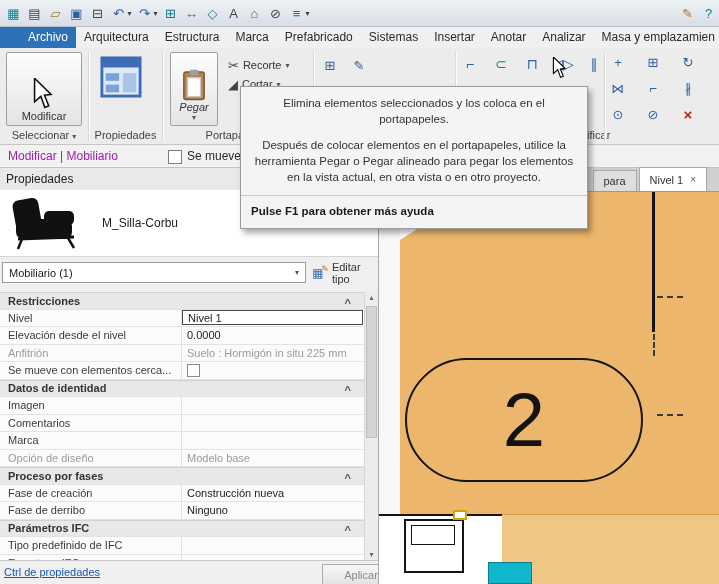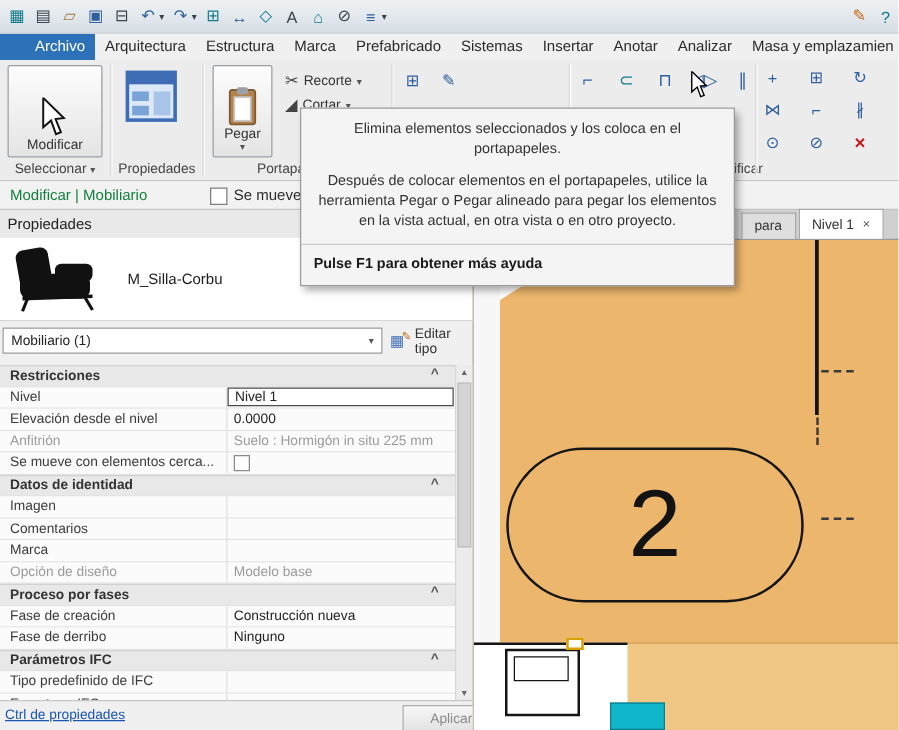--- a/index.html
+++ b/index.html
@@ -38,21 +38,21 @@
   .geo-row{position:absolute;left:460px;top:7px;display:flex;gap:11px;}
   .geo-row .tic{font-size:14px;}
   .clip-mini{position:absolute;left:320px;top:8px;display:flex;gap:9px;}
   #modgrid{position:absolute;left:608px;top:5px;display:grid;grid-template-columns:repeat(3,35px);row-gap:8px;}
   .tic{width:20px;height:18px;display:flex;align-items:center;justify-content:center;font-size:13px;}
   .tic.blue{color:#2f5f9e}.tic.teal{color:#147a8c}.tic.red{color:#c02020;font-weight:bold;font-size:15px;}
 
   
   #optionsbar{position:absolute;left:0;top:145px;width:719px;height:23px;background:#f2f2f2;
               border-bottom:1px solid #c4c4c4;box-sizing:border-box;display:flex;align-items:center;}
-  #ob-context{margin-left:8px;font-size:12px;color:#15803d;white-space:nowrap;}
+  #ob-context{margin-left:8px;font-size:12px;color:#a21caf;white-space:nowrap;}
   #ob-check{position:absolute;left:168px;top:5px;width:12px;height:12px;background:#fff;border:1px solid #7d7d7d;}
   #ob-checklabel{position:absolute;left:187px;top:4px;font-size:12px;color:#2b2b2b;white-space:nowrap;}
 
   
   #props{position:absolute;left:0;top:168px;width:379px;height:416px;background:#f0f0f0;
          border-right:1px solid #a8a8a8;box-sizing:border-box;overflow:hidden;}
   .p-header{position:absolute;left:0;top:0;right:0;height:22px;background:#e9e9e9;border-bottom:1px solid #cfcfcf;
             line-height:22px;padding-left:6px;font-size:12px;color:#222;}
   .p-preview{position:absolute;left:0;top:22px;right:0;height:66px;background:#fff;border-bottom:1px solid #d6d6d6;
              display:flex;align-items:center;}
@@ -60,21 +60,21 @@
   .p-family{margin-left:14px;font-size:12px;color:#1e1e1e;}
   .p-typesel{position:absolute;left:0;top:92px;right:16px;height:26px;}
   .combo{position:absolute;left:2px;top:2px;width:304px;height:21px;background:#fff;border:1px solid #9a9a9a;
          box-sizing:border-box;display:flex;align-items:center;padding:0 6px;font-size:11px;color:#222;}
   .combo .caret{margin-left:auto;}
   .edit-type{position:absolute;left:312px;top:2px;right:2px;height:21px;display:flex;align-items:center;gap:3px;font-size:11px;color:#333;}
   .et-ic{color:#3e6db5;font-size:12px;}
   .et-pencil{color:#c46a1a;font-size:9px;margin-left:-5px;margin-top:-7px;}
 
   #propgrid{position:absolute;left:0;top:124px;right:13px;height:268px;overflow:hidden;background:#f0f0f0;}
-  .prow{display:flex;align-items:flex-start;height:17.5px;box-sizing:border-box;background:#fbfbfb;
+  .prow{display:flex;align-items:flex-end;height:17.5px;box-sizing:border-box;background:#fbfbfb;
         border-bottom:1px solid #e3e3e3;font-size:11px;}
   .plabel{width:182px;padding-left:8px;box-sizing:border-box;color:#3c3c3c;border-right:1px solid #e0e0e0;
           white-space:nowrap;overflow:hidden;height:100%;display:flex;align-items:center;}
   .pvalue{flex:1;padding-left:5px;display:flex;align-items:center;gap:4px;height:100%;box-sizing:border-box;
           white-space:nowrap;overflow:hidden;color:#222;}
   .pchev{display:none;}
   .prow.section{background:#e8e8e8;border-top:1px solid #d2d2d2;font-weight:bold;}
   .prow.section .plabel{border-right:none;color:#333;}
   .prow.section .pchev{display:block;margin-left:auto;padding-right:14px;color:#555;font-weight:bold;}
   .prow.muted .plabel,.prow.muted .ptext{color:#9b9b9b;}
@@ -231,21 +231,21 @@
         <rect x="1" y="1" width="20" height="20" fill="#dce8f5" stroke="#3e6db5" stroke-width="1.5"></rect>
         <rect x="1" y="1" width="20" height="5" fill="#3e6db5"></rect>
         <rect x="3" y="9" width="7" height="4" fill="#7aa4d8"></rect>
         <rect x="3" y="15" width="7" height="4" fill="#7aa4d8"></rect>
         <rect x="12" y="9" width="7" height="10" fill="#a8c4e8"></rect>
       </svg>
     </div>
     <div class="grp" style="left:89px;width:73px;">Propiedades</div>
     <div class="vdiv" style="left:162px;"></div>
 
-    <div class="big-btn" style="left:170px;top:4px;width:48px;height:74px;">
+    <div class="big-btn" style="left:170px;top:4px;width:48px;height:74px;font-style:italic;">
       <svg width="24" height="32" viewBox="0 0 16 22">
         <rect x="1" y="2" width="14" height="19" rx="1.5" fill="#b5824d" stroke="#7d5a33"></rect>
         <rect x="5" y="0.5" width="6" height="4" rx="1" fill="#9aa0a6"></rect>
         <rect x="3.5" y="6" width="9" height="13" fill="#fff" stroke="#c8c8c8"></rect>
       </svg>
       <span>Pegar</span>
       <span class="caret">▾</span>
     </div>
     <div class="tool-row" style="left:228px;top:9px;">
       <span class="ic">✂</span>

